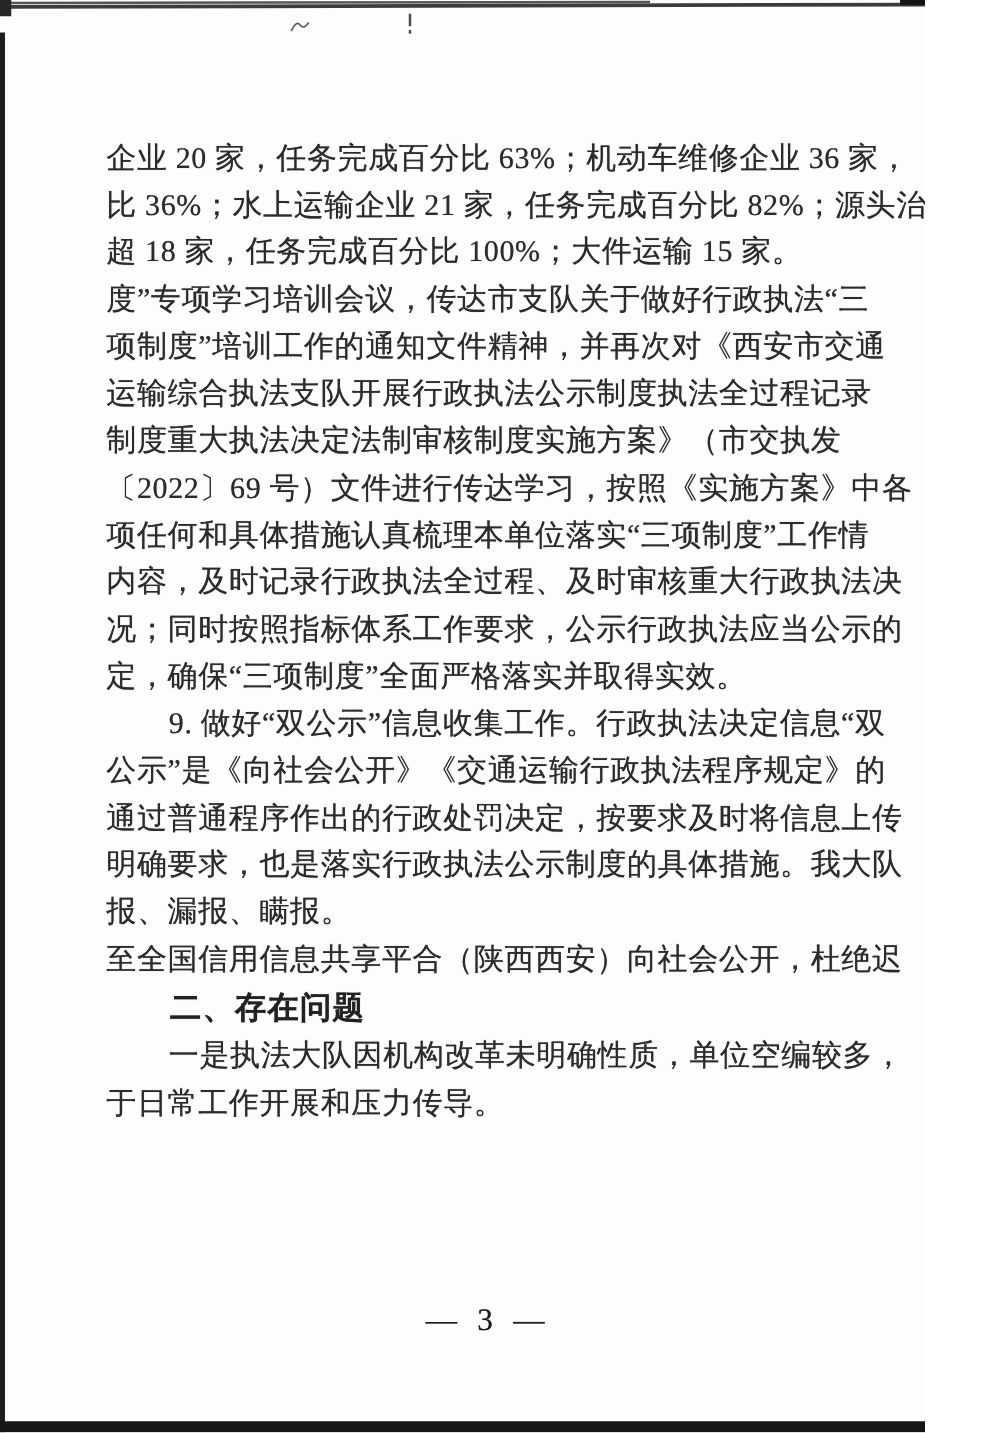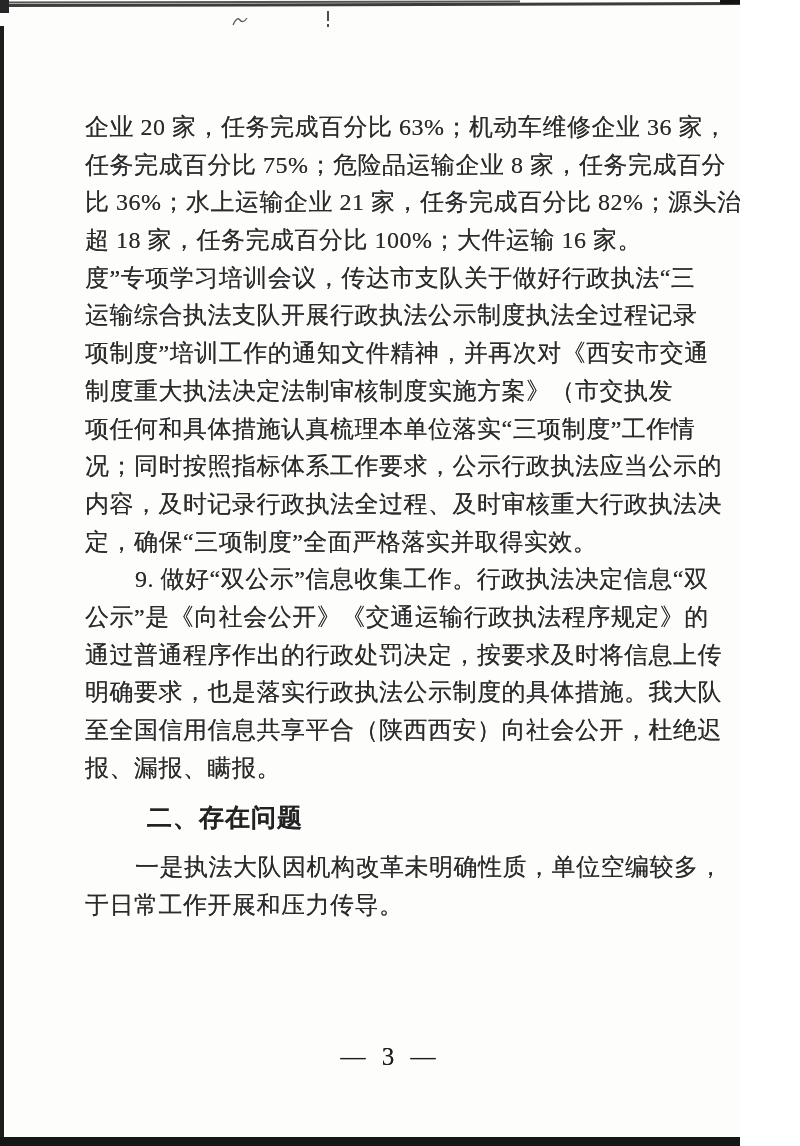--- a/index.html
+++ b/index.html
@@ -124,46 +124,46 @@
       <path d="M3 11 Q7 2 10 6 T17 4" stroke="#5a5a5a" fill="none" stroke-width="1.3"></path>
     </svg>
   </div>
   <div class="artifact mark-exclaim-line"></div>
   <div class="artifact mark-exclaim-dot"></div>
 
   <main class="text-block">
 
     <section>
       <div class="ln j">企业 20 家，任务完成百分比 63%；机动车维修企业 36 家，</div>
-      <div class="ln j">任务完成百分比 75%；危险品运输企业 8 家，任务完成百分</div>
       <div class="ln j">比 36%；水上运输企业 21 家，任务完成百分比 82%；源头治</div>
-      <div class="ln">超 18 家，任务完成百分比 100%；大件运输 16 家。</div>
+      <div class="ln">超 18 家，任务完成百分比 100%；大件运输 15 家。</div>
     </section>
 
     <section>
       <div class="ln j">度”专项学习培训会议，传达市支队关于做好行政执法“三</div>
+      <div class="ln j">项制度”培训工作的通知文件精神，并再次对《西安市交通</div>
       <div class="ln j">运输综合执法支队开展行政执法公示制度执法全过程记录</div>
-      <div class="ln j">项制度”培训工作的通知文件精神，并再次对《西安市交通</div>
       <div class="ln j">制度重大执法决定法制审核制度实施方案》（市交执发</div>
+      <div class="ln j">〔2022〕69 号）文件进行传达学习，按照《实施方案》中各</div>
       <div class="ln j">项任何和具体措施认真梳理本单位落实“三项制度”工作情</div>
+      <div class="ln j">内容，及时记录行政执法全过程、及时审核重大行政执法决</div>
       <div class="ln j">况；同时按照指标体系工作要求，公示行政执法应当公示的</div>
-      <div class="ln j">内容，及时记录行政执法全过程、及时审核重大行政执法决</div>
       <div class="ln">定，确保“三项制度”全面严格落实并取得实效。</div>
     </section>
 
     <section>
       <div class="ln j ind">9. 做好“双公示”信息收集工作。行政执法决定信息“双</div>
       <div class="ln j">公示”是《向社会公开》《交通运输行政执法程序规定》的</div>
       <div class="ln j">通过普通程序作出的行政处罚决定，按要求及时将信息上传</div>
       <div class="ln j">明确要求，也是落实行政执法公示制度的具体措施。我大队</div>
+      <div class="ln">报、漏报、瞒报。</div>
       <div class="ln j">至全国信用信息共享平合（陕西西安）向社会公开，杜绝迟</div>
-      <div class="ln">报、漏报、瞒报。</div>
     </section>
 
-    <h2 class="ln heading ind" style="margin:12px;">二、存在问题</h2>
+    <h2 class="ln heading ind" style="margin:1px;">二、存在问题</h2>
 
     <section>
       <div class="ln j ind">一是执法大队因机构改革未明确性质，单位空编较多，</div>
       <div class="ln">于日常工作开展和压力传导。</div>
     </section>
 
   </main>
 
   <footer class="page-number">— 3 —</footer>
 

